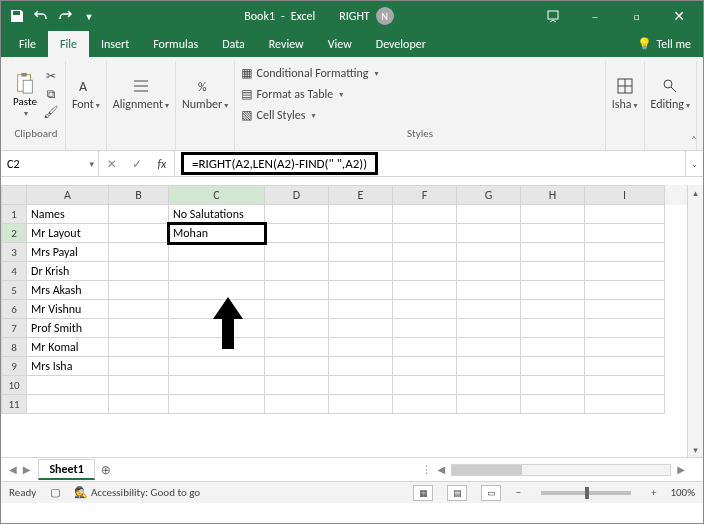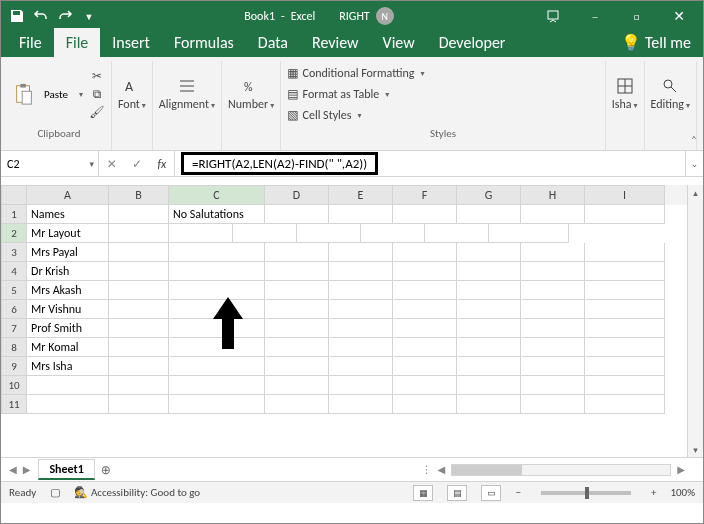--- a/index.html
+++ b/index.html
@@ -9,32 +9,32 @@
 .titlebar { height:30px; background:#217346; display:flex; align-items:center; color:#fff; font-size:12px; }
 .titlebar .left { display:flex; gap:8px; padding:0 8px; align-items:center; }
 .titlebar .icon { width:16px; height:16px; display:flex; align-items:center; justify-content:center; font-size:13px; color:#fff; }
 .titlebar .center { flex:1; text-align:center; display:flex; justify-content:center; align-items:center; gap:6px; }
 .titlebar .avatar { width:18px; height:18px; border-radius:50%; background:#a8a8a8; color:#fff; display:inline-flex; align-items:center; justify-content:center; font-size:10px; }
 .titlebar .right { display:flex; gap:2px; padding-right:4px; }
 .titlebar .winbtn { width:40px; height:30px; display:flex; align-items:center; justify-content:center; font-size:10px; }
 .titlebar .winbtn.close { font-size:14px; }
 
 
-.tabs { height:26px; background:#217346; display:flex; padding-left:6px; color:#fff; font-size:16px; align-items:flex-end; }
+.tabs { height:26px; background:#217346; display:flex; padding-left:6px; color:#fff; font-size:12px; }
 .tabs .tab { padding:5px 12px; cursor:pointer; display:flex; align-items:center; gap:4px; }
 .tabs .tab.active { background:#f3f3f3; color:#217346; }
 .tabs .spacer { flex:1; }
 
 
 .ribbon { height:94px; background:#f3f3f3; border-bottom:1px solid #d4d4d4; display:flex; padding:4px 6px 0 6px; position:relative; }
 .ribbon .group { display:flex; flex-direction:column; align-items:center; padding:0 6px; border-right:1px solid #e0e0e0; }
 .ribbon .group:last-child { border-right:none; }
 .ribbon .group-content { display:flex; gap:6px; align-items:center; height:66px; }
 .ribbon .group-label { font-size:11px; color:#666; }
-.ribbon .paste-big { display:flex; align-items:center; gap:9px; font-size:11px; }
+.ribbon .paste-big { display:flex; flex-direction:column; align-items:center; gap:0; font-size:11px; }
 .ribbon .paste-big svg { width:22px; height:24px; }
 .ribbon .mini-col { display:flex; flex-direction:column; gap:2px; font-size:12px; color:#444; }
 .ribbon .mini-col span { width:16px; height:16px; display:flex; align-items:center; justify-content:center; }
 .ribbon .txtbtn { font-size:12px; color:#444; display:flex; flex-direction:column; align-items:center; gap:2px; }
 .ribbon .txtbtn svg { width:18px; height:18px; }
 .ribbon .styles-col { display:flex; flex-direction:column; gap:2px; font-size:12px; color:#444; }
 .ribbon .styles-col .row { display:flex; align-items:center; gap:4px; }
 .ribbon .collapse { position:absolute; right:6px; bottom:4px; font-size:11px; color:#666; }
 .dd { font-size:8px; color:#666; margin-left:2px; }
 
@@ -289,20 +289,21 @@
         <div class="cell" style="flex-basis: 64px;"></div>
         <div class="cell" style="flex-basis: 64px;"></div>
         <div class="cell" style="flex-basis: 64px;"></div>
         <div class="cell" style="flex-basis: 64px;"></div>
         <div class="cell" style="flex-basis: 80px;"></div>
       </div>
       <div class="row">
         <div class="rowhead sel">2</div>
         <div class="cell" style="flex-basis: 82px;">Mr Layout</div>
         <div class="cell" style="flex-basis: 60px;"></div>
+        <div class="cell selected" style="flex-basis: 96px;">Mohan</div>
         <div class="cell" style="flex-basis: 64px;"></div>
         <div class="cell" style="flex-basis: 64px;"></div>
         <div class="cell" style="flex-basis: 64px;"></div>
         <div class="cell" style="flex-basis: 64px;"></div>
         <div class="cell" style="flex-basis: 64px;"></div>
         <div class="cell" style="flex-basis: 80px;"></div>
       </div>
       <div class="row">
         <div class="rowhead">3</div>
         <div class="cell" style="flex-basis: 82px;">Mrs Payal</div>

